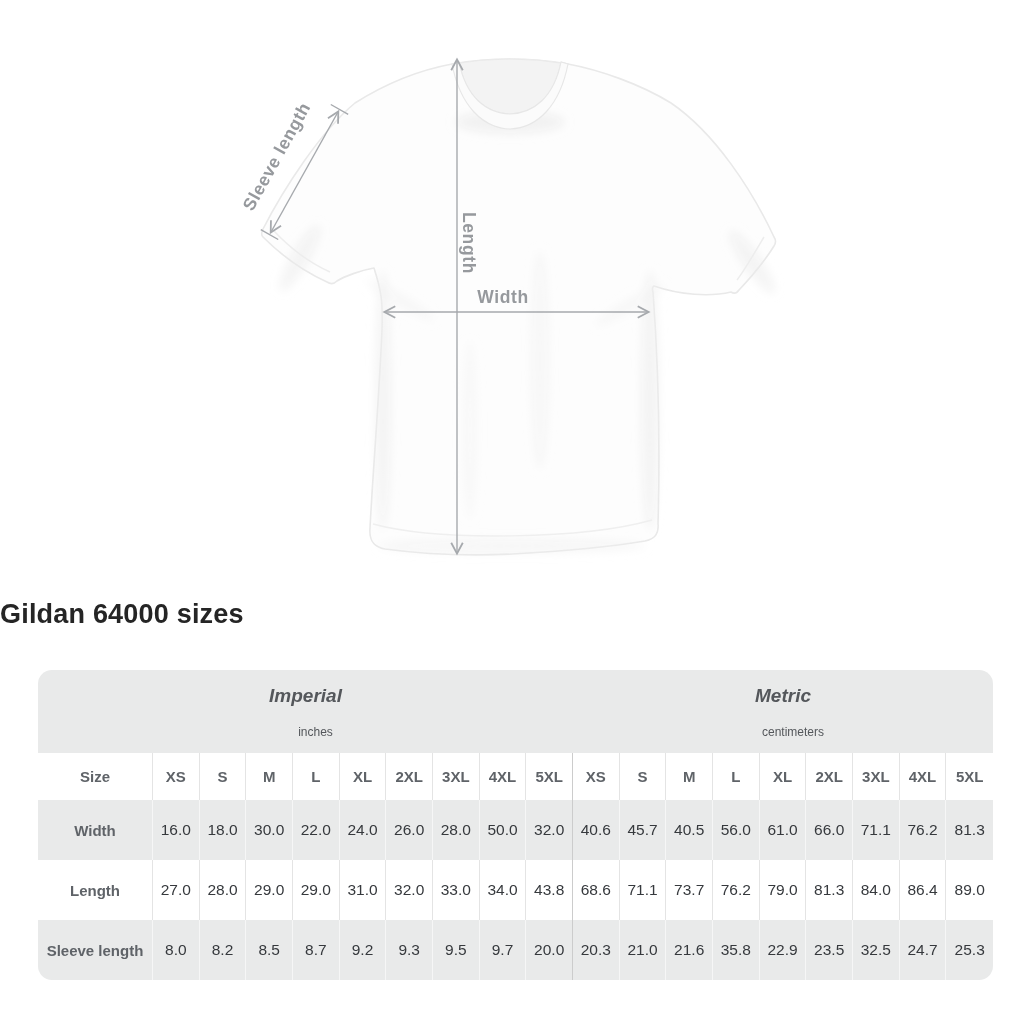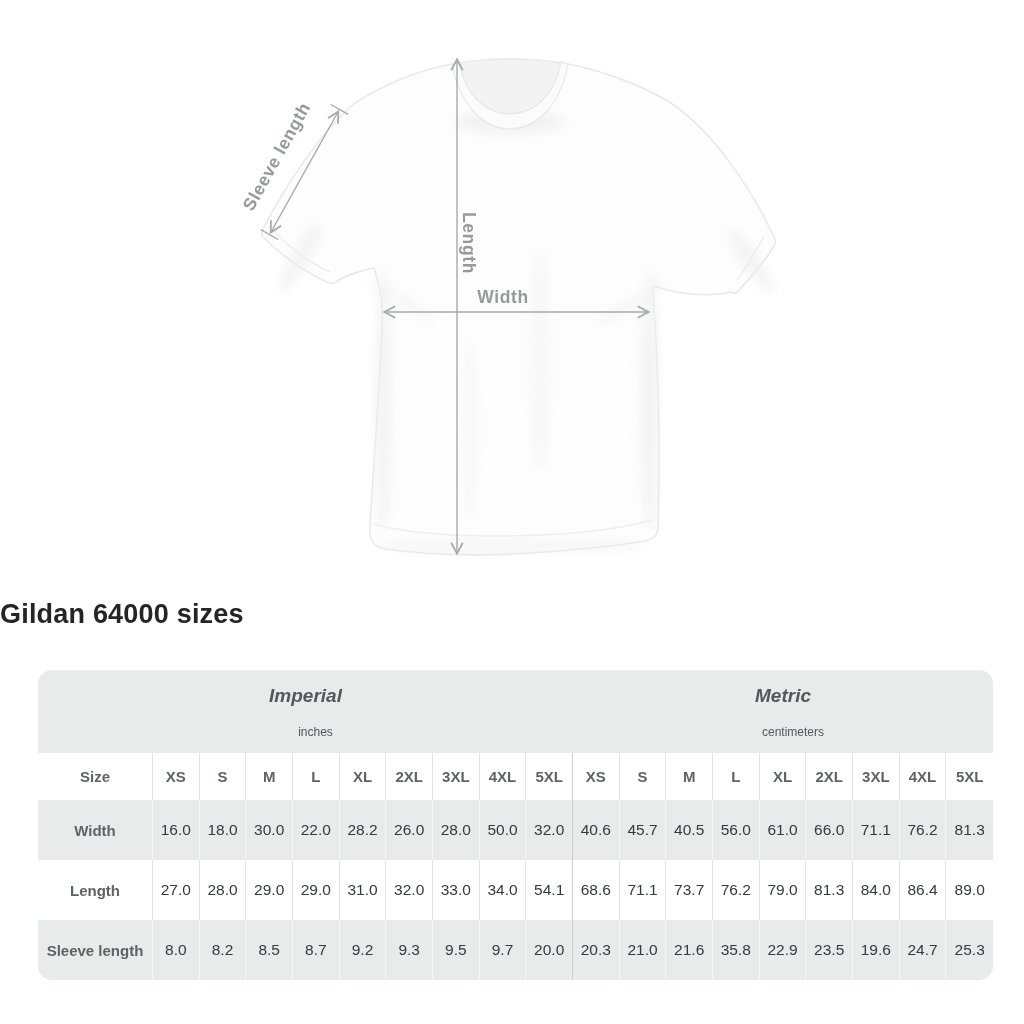--- a/index.html
+++ b/index.html
@@ -150,21 +150,21 @@
           <div class="tcell">3XL</div>
           <div class="tcell">4XL</div>
           <div class="tcell">5XL</div>
         </div>
         <div class="trow stripe">
           <div class="tcell rlabel">Width</div>
           <div class="tcell">16.0</div>
           <div class="tcell">18.0</div>
           <div class="tcell">30.0</div>
           <div class="tcell">22.0</div>
-          <div class="tcell">28.2</div>
+          <div class="tcell">24.0</div>
           <div class="tcell">26.0</div>
           <div class="tcell">28.0</div>
           <div class="tcell">50.0</div>
           <div class="tcell glast">32.0</div>
           <div class="tcell">40.6</div>
           <div class="tcell">45.7</div>
           <div class="tcell">40.5</div>
           <div class="tcell">56.0</div>
           <div class="tcell">61.0</div>
           <div class="tcell">66.0</div>
@@ -175,21 +175,21 @@
         <div class="trow plain">
           <div class="tcell rlabel">Length</div>
           <div class="tcell">27.0</div>
           <div class="tcell">28.0</div>
           <div class="tcell">29.0</div>
           <div class="tcell">29.0</div>
           <div class="tcell">31.0</div>
           <div class="tcell">32.0</div>
           <div class="tcell">33.0</div>
           <div class="tcell">34.0</div>
-          <div class="tcell glast">54.1</div>
+          <div class="tcell glast">43.8</div>
           <div class="tcell">68.6</div>
           <div class="tcell">71.1</div>
           <div class="tcell">73.7</div>
           <div class="tcell">76.2</div>
           <div class="tcell">79.0</div>
           <div class="tcell">81.3</div>
           <div class="tcell">84.0</div>
           <div class="tcell">86.4</div>
           <div class="tcell">89.0</div>
         </div>
@@ -203,20 +203,20 @@
           <div class="tcell">9.3</div>
           <div class="tcell">9.5</div>
           <div class="tcell">9.7</div>
           <div class="tcell glast">20.0</div>
           <div class="tcell">20.3</div>
           <div class="tcell">21.0</div>
           <div class="tcell">21.6</div>
           <div class="tcell">35.8</div>
           <div class="tcell">22.9</div>
           <div class="tcell">23.5</div>
-          <div class="tcell">19.6</div>
+          <div class="tcell">32.5</div>
           <div class="tcell">24.7</div>
           <div class="tcell">25.3</div>
         </div>
       </div>
   </div>
 
 </div>
 
 </body></html>

